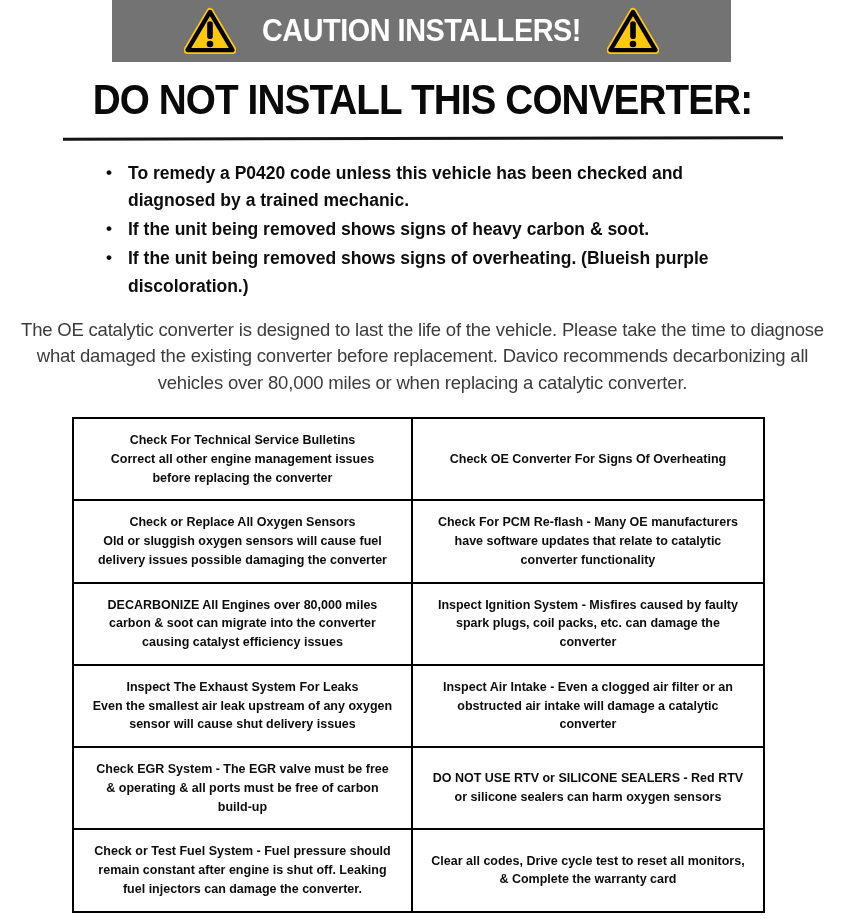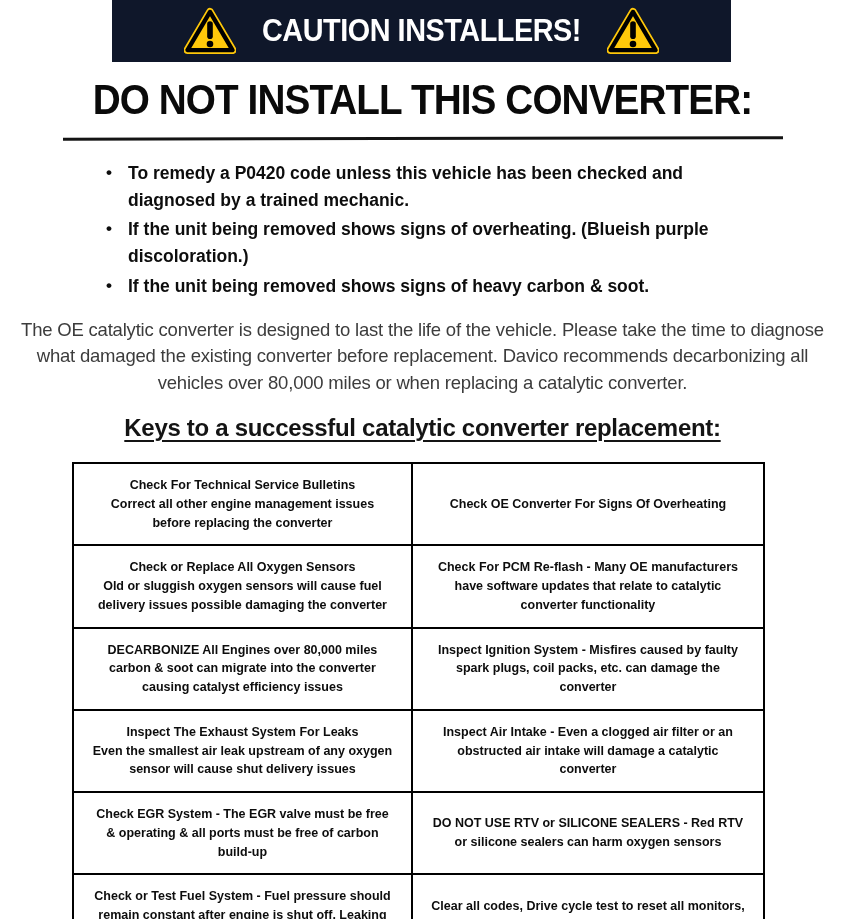--- a/index.html
+++ b/index.html
@@ -14,21 +14,21 @@
     height: 919px;
     background: #fff;
     overflow: hidden;
   }
 
   
   .banner {
     width: 619px;
     height: 62px;
     margin: 0 auto 0 112px;
-    background: #0f172a;
+    background: #737373;
     display: flex;
     align-items: center;
     justify-content: center;
     gap: 14px;
   }
   .banner-text {
     color: #ffffff;
     font-size: 31px;
     font-weight: 800;
     letter-spacing: -0.5px;
@@ -153,27 +153,26 @@
   </div>
 
   <h1 class="main-heading">
     <span>DO NOT INSTALL THIS CONVERTER:</span>
   </h1>
 
   <div class="divider"></div>
 
   <ul class="bullets">
     <li>To remedy a P0420 code unless this vehicle has been checked and diagnosed by a trained mechanic.</li>
+    <li>If the unit being removed shows signs of heavy carbon &amp; soot.</li>
     <li>If the unit being removed shows signs of overheating. (Blueish purple discoloration.)</li>
-    <li>If the unit being removed shows signs of heavy carbon &amp; soot.</li>
   </ul>
 
   <p class="paragraph">The OE catalytic converter is designed to last the life of the vehicle. Please take the time to diagnose what damaged the existing converter before replacement. Davico recommends decarbonizing all vehicles over 80,000 miles or when replacing a catalytic converter.</p>
 
-  <h2 class="keys-heading">Keys to a successful catalytic converter replacement:</h2>
 
   <div class="keys-table">
     <div class="row">
       <div class="cell left">Check For Technical Service Bulletins
 Correct all other engine management issues before replacing the converter</div>
       <div class="cell right">Check OE Converter For Signs Of Overheating</div>
     </div>
     <div class="row">
       <div class="cell left">Check or Replace All Oxygen Sensors
 Old or sluggish oxygen sensors will cause fuel delivery issues possible damaging the converter</div>

